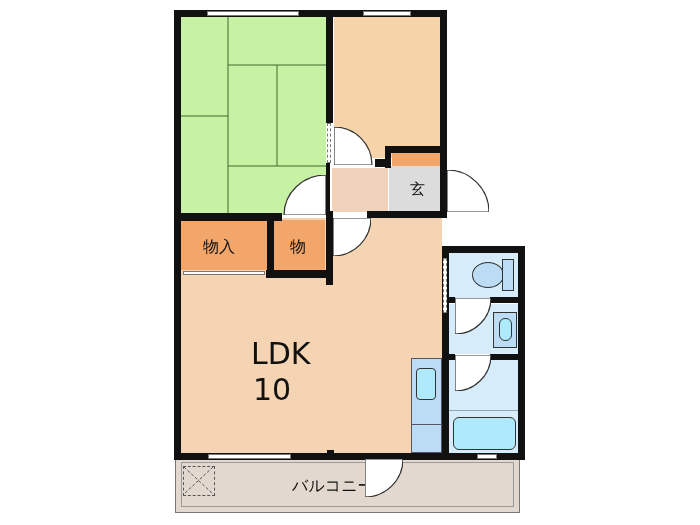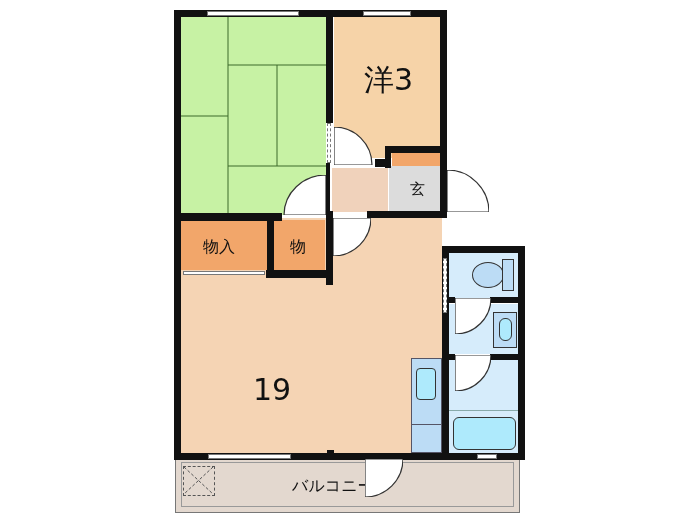--- a/index.html
+++ b/index.html
@@ -32,42 +32,42 @@
         <line x1="48" y1="0" x2="48" y2="199"></line>
         <line x1="48" y1="49" x2="146" y2="49"></line>
         <line x1="0" y1="100" x2="48" y2="100"></line>
         <line x1="97" y1="49" x2="97" y2="150"></line>
         <line x1="48" y1="150" x2="146" y2="150"></line>
       </g>
     </svg>
   </div>
 
   <div class="abs" style="left:334px;top:16px;width:106px;height:142px;background:#f6d3a8;"></div>
-  <div class="label" style="left:364px;top:60px;font-size:30px;">洋3</div>
 
   <div class="abs" style="left:332px;top:168px;width:56px;height:44px;background:#f0d2bb;"></div>
 
   <div class="abs" style="left:392px;top:152px;width:48px;height:14px;background:#f2a66a;"></div>
 
   <div class="abs" style="left:389px;top:166px;width:51px;height:46px;background:#dcdcdc;"></div>
   <div class="label" style="left:410px;top:180px;font-size:15px;">玄</div>
 
   <div class="abs" style="left:181px;top:221px;width:86px;height:50px;background:#f2a66a;"></div>
   <div class="label" style="left:203px;top:237px;font-size:16px;">物入</div>
   <div class="abs" style="left:274px;top:221px;width:51px;height:50px;background:#f2a66a;"></div>
   <div class="label" style="left:290px;top:237px;font-size:16px;">物</div>
 
   <div class="abs" style="left:181px;top:218px;width:261px;height:235px;background:#f5d4b4;"></div>
 
   <div class="abs" style="left:181px;top:220px;width:86px;height:50px;background:#f2a66a;"></div>
   <div class="abs" style="left:274px;top:220px;width:51px;height:50px;background:#f2a66a;"></div>
   <div class="label" style="left:203px;top:237px;font-size:16px;">物入</div>
   <div class="label" style="left:290px;top:237px;font-size:16px;">物</div>
 
-  <div class="label" style="left:253px;top:372px;font-size:30px;">19</div>
+  <div class="label" style="left:251px;top:336px;font-size:30px;">LDK</div>
+  <div class="label" style="left:253px;top:372px;font-size:30px;">10</div>
 
   <div class="abs" style="left:411px;top:358px;width:31px;height:95px;background:#bcdcf5;border:1px solid #556;"></div>
   <div class="abs" style="left:411px;top:424px;width:31px;height:1px;background:#556;"></div>
   <div class="abs" style="left:416px;top:368px;width:20px;height:32px;background:#aeeafc;border:1px solid #333;border-radius:4px;"></div>
 
   <div class="abs" style="left:449px;top:253px;width:69px;height:46px;background:#d6ecfb;"></div>
   <div class="abs" style="left:472px;top:262px;width:32px;height:26px;background:#bcdcf5;border:1.5px solid #333;border-radius:50%;"></div>
   <div class="abs" style="left:502px;top:259px;width:12px;height:32px;background:#bcdcf5;border:1.5px solid #333;"></div>
 
   <div class="abs" style="left:449px;top:304px;width:69px;height:50px;background:#d6ecfb;"></div>

